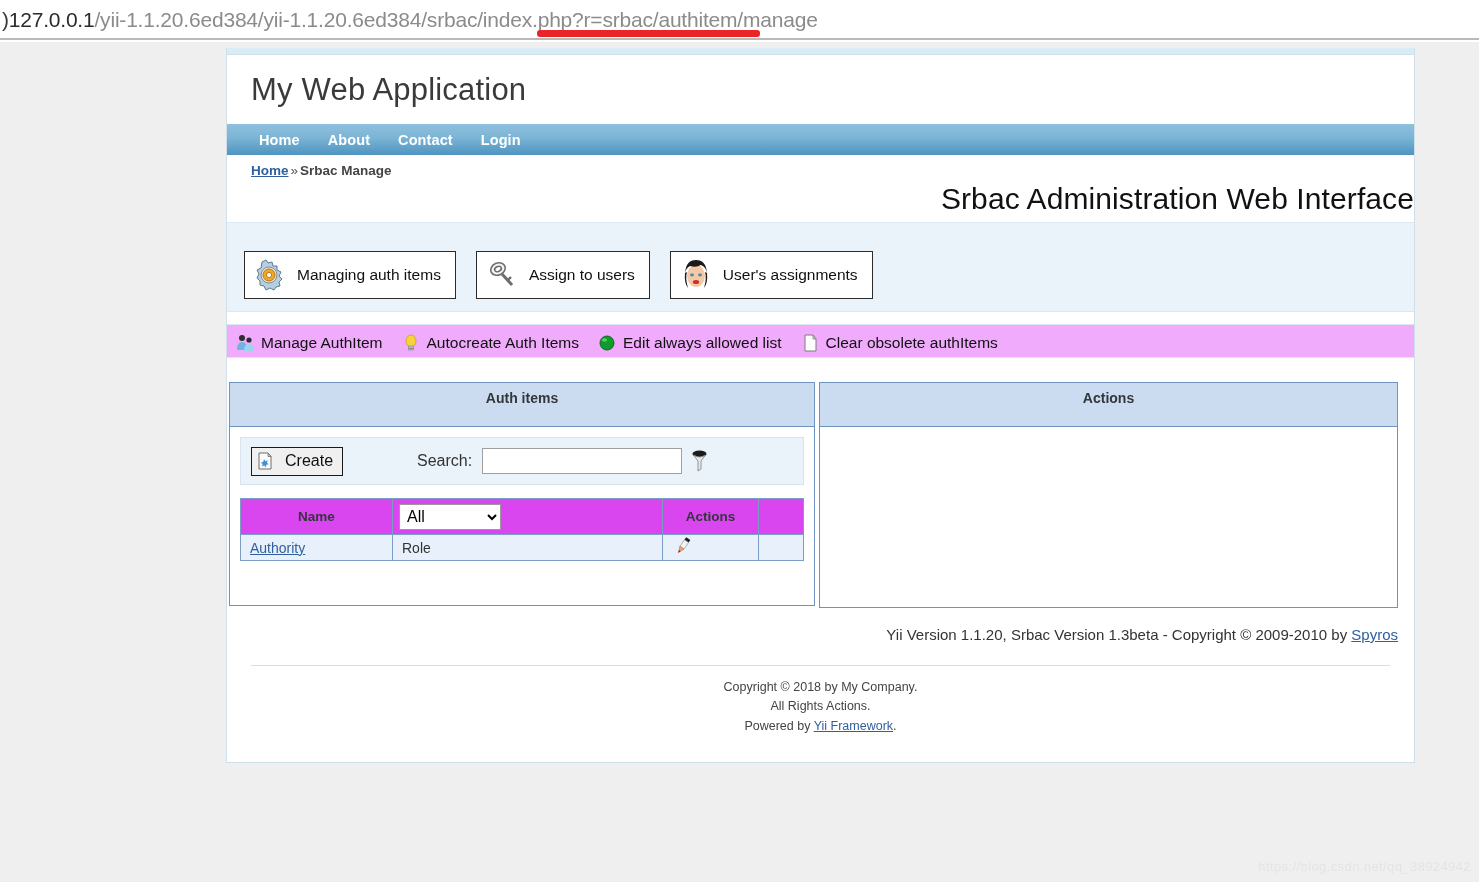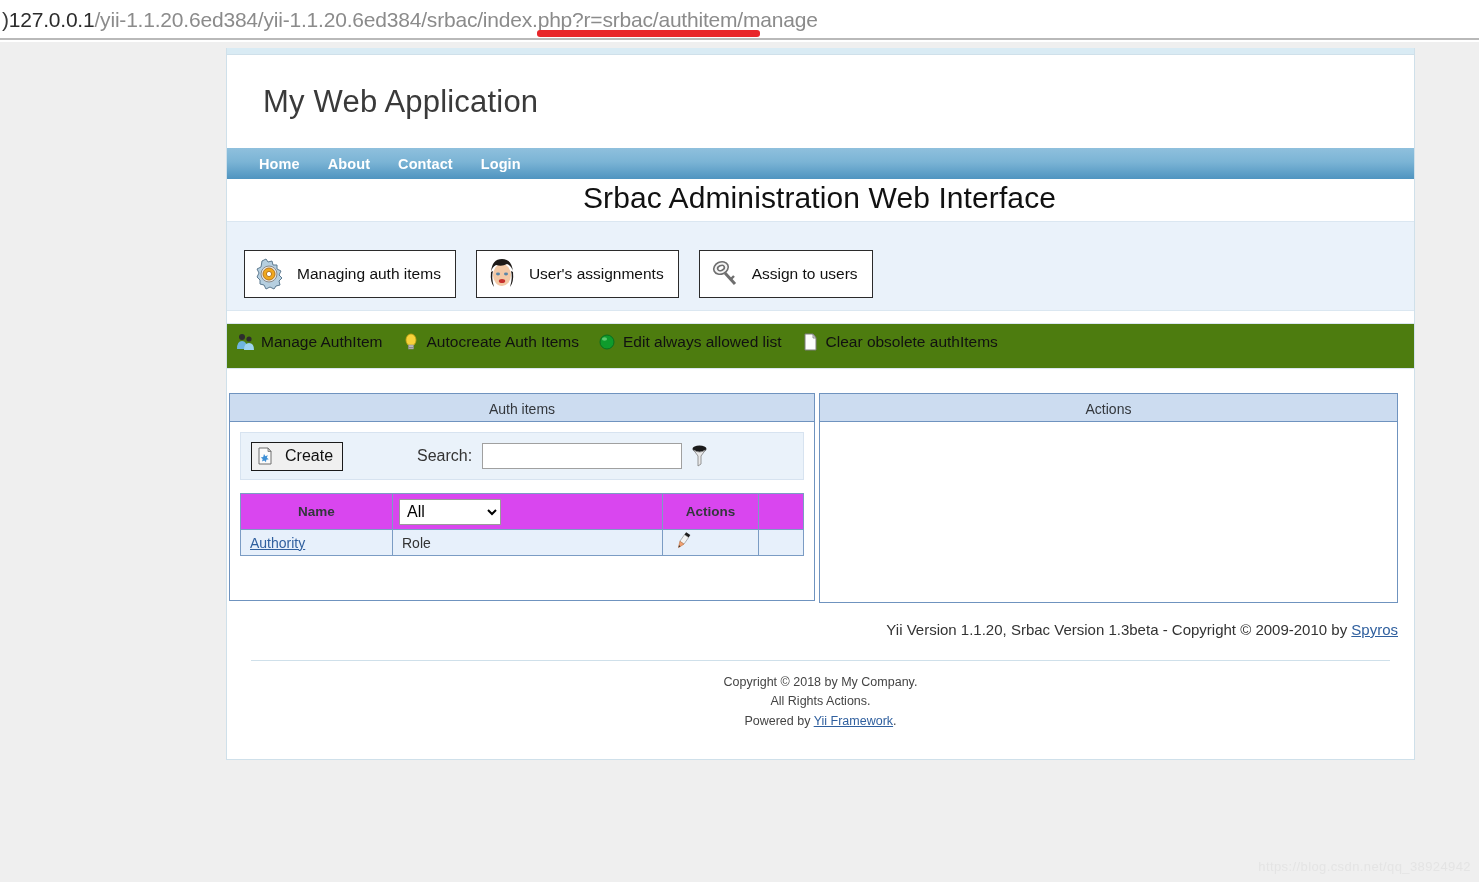--- a/index.html
+++ b/index.html
@@ -50,21 +50,21 @@
     border-right: 1px solid #cfe0ea;
     border-bottom: 1px solid #cfe0ea;
   }
   .page-topbar {
     height: 7px; background: #d9ebf4; border-bottom: 1px solid #cfe0ea;
   }
 
   
   .header { padding: 17px 0 16px 24px; background: #ffffff; }
   .header h1 {
-    margin: 12px; font-size: 31px; font-weight: normal;
+    margin: 0; font-size: 31px; font-weight: normal;
     color: #3a3a3a; letter-spacing: 0.2px;
   }
 
   
   .nav {
     height: 31px;
     background: linear-gradient(to bottom, #8fc0dd 0%, #7bb4d5 45%, #4f94c0 100%);
     display: flex; align-items: center; padding-left: 32px;
   }
   .nav a {
@@ -78,21 +78,21 @@
     font-weight: bold; color: #444;
   }
   .breadcrumbs a { color: #2f5f9e; text-decoration: underline; font-weight: bold; }
   .breadcrumbs .sep { font-weight: normal; color: #555; padding: 0 2px; }
 
   
   .page-title {
     margin: 0; padding: 2px 0 6px 0;
     font-size: 30px; font-weight: normal; color: #111;
     letter-spacing: 0.1px;
-    text-align: center; padding-left: 0px;
+    text-align: right; padding-left: 0px;
   }
   .title-wrap { padding-left: 0px; }
 
   
   .srbac-bar {
     background: #eaf2fa;
     border-top: 1px solid #dbe7f1;
     border-bottom: 1px solid #dbe7f1;
   }
   .srbac-buttons {
@@ -104,46 +104,46 @@
     background: #ffffff;
     border: 1px solid #2b2b2b;
     height: 48px; padding: 0 14px 0 8px;
     cursor: pointer;
   }
   .op-btn .lbl { font-size: 15.5px; color: #111; margin-left: 10px; }
 
   .srbac-gap { height: 12px; background: #ffffff; }
 
   .srbac-links {
-    background: #4d7c0f;
+    background: #f0abfc;
     border-top: 1px solid #dbe7f1;
     border-bottom: 1px solid #dbe7f1;
-    padding: 8px 0 16px 8px;
+    padding: 8px 0 4px 8px;
     display: flex; align-items: center;
   }
   .srbac-links .lnk {
     display: flex; align-items: center;
     margin-right: 18px; font-size: 15.5px; color: #111;
     text-decoration: none; cursor: pointer;
   }
   .srbac-links .lnk .lbl { margin-left: 6px; }
 
   
   .main-wrap {
     display: flex; padding: 24px 16px 0 2px; gap: 0px;
   }
   .col-left  { width: 588px; margin-left: 0px; }
   .col-right { width: 588px; margin-left: 4px; }
 
   .panel { border: 1px solid #6f93bf; background: #ffffff; }
   .panel-title {
     background: #ccdcf0;
     border-bottom: 1px solid #6f93bf;
-    text-align: center; font-size: 14px; font-weight: normal;
-    color: #33373c; padding: 7px 0 4px 0;
+    text-align: center; font-size: 14px; font-weight: bold;
+    color: #33373c; padding: 7px 0 20px 0;
   }
   .panel-body { padding: 0; }
   .panel-body.right { height: 180px; }
 
   
   .search-row {
     margin: 10px 10px 0 10px;
     background: #eaf2fa;
     border: 1px solid #d7e3f0;
     height: 48px; display: flex; align-items: center; padding: 0 10px;
@@ -250,71 +250,74 @@
       <h1>My Web Application</h1>
     </div>
 
     <div class="nav">
       <a href="#">Home</a>
       <a href="#">About</a>
       <a href="#">Contact</a>
       <a href="#">Login</a>
     </div>
 
+    <div class="breadcrumbs">
+      <a href="#">Home</a><span class="sep">»</span><span>Srbac Manage</span>
+    </div>
 
     <div class="title-wrap" style="padding-left:0px;">
       <h2 class="page-title" style="padding-left:0px; margin-left:-2px; padding-left:0;">Srbac Administration Web Interface</h2>
     </div>
 
     <div class="srbac-bar">
       <div class="srbac-buttons">
 
         <div class="op-btn">
           <span class="ico">
             <svg width="34" height="34" viewBox="0 0 34 34">
               <g>
                 <path d="M9 4 L13 2 L15 5 L19 4 L20 8 L24 8 L24 12 L28 14 L26 18 L29 21 L26 24 L27 28 L23 29 L21 32 L17 30 L13 32 L11 28 L7 27 L7 23 L4 20 L6 16 L4 12 L8 10 Z" fill="#b6cfe0" stroke="#5d7a90" stroke-width="1"></path>
                 <circle cx="16" cy="17" r="8" fill="#e7e7e7" stroke="#8a8a8a" stroke-width="1"></circle>
                 <circle cx="16" cy="17" r="6" fill="#f0a81e" stroke="#b9771a" stroke-width="1"></circle>
                 <circle cx="16" cy="17" r="2.6" fill="#ffffff" stroke="#b9771a" stroke-width="1"></circle>
               </g>
             </svg>
           </span>
           <span class="lbl">Managing auth items</span>
+        </div>
+
+        <div class="op-btn">
+          <span class="ico">
+            <svg width="34" height="34" viewBox="0 0 34 34">
+              <g stroke="#6e6e6e" stroke-width="1.6" fill="#f4f4f4">
+                <ellipse cx="13" cy="11" rx="7.5" ry="6" transform="rotate(-25 13 11)"></ellipse>
+                <ellipse cx="13" cy="11" rx="3.5" ry="2.4" transform="rotate(-25 13 11)" fill="#ffffff"></ellipse>
+                <path d="M17 16 L27 27" stroke-width="3" fill="none"></path>
+                <path d="M23 22 L26 19" stroke-width="2.4" fill="none"></path>
+              </g>
+            </svg>
+          </span>
+          <span class="lbl">Assign to users</span>
         </div>
 
         <div class="op-btn">
           <span class="ico">
             <svg width="34" height="34" viewBox="0 0 34 34">
               <g>
                 <ellipse cx="17" cy="18" rx="9" ry="11" fill="#f3c9a6"></ellipse>
                 <path d="M6 15 Q7 2 17 2 Q27 2 28 15 Q27 9 22 7 Q17 10 11 8 Q7 10 6 15 Z" fill="#1e1a18"></path>
                 <path d="M6 15 Q5 25 9 30 Q6 20 8 14 Z" fill="#1e1a18"></path>
                 <path d="M28 15 Q29 25 25 30 Q28 20 26 14 Z" fill="#1e1a18"></path>
                 <ellipse cx="13" cy="17" rx="2" ry="1.4" fill="#5a86a8"></ellipse>
                 <ellipse cx="21" cy="17" rx="2" ry="1.4" fill="#5a86a8"></ellipse>
                 <ellipse cx="17" cy="24" rx="3.2" ry="2" fill="#c8322f"></ellipse>
               </g>
             </svg>
           </span>
           <span class="lbl">User's assignments</span>
-        </div>
-
-        <div class="op-btn">
-          <span class="ico">
-            <svg width="34" height="34" viewBox="0 0 34 34">
-              <g stroke="#6e6e6e" stroke-width="1.6" fill="#f4f4f4">
-                <ellipse cx="13" cy="11" rx="7.5" ry="6" transform="rotate(-25 13 11)"></ellipse>
-                <ellipse cx="13" cy="11" rx="3.5" ry="2.4" transform="rotate(-25 13 11)" fill="#ffffff"></ellipse>
-                <path d="M17 16 L27 27" stroke-width="3" fill="none"></path>
-                <path d="M23 22 L26 19" stroke-width="2.4" fill="none"></path>
-              </g>
-            </svg>
-          </span>
-          <span class="lbl">Assign to users</span>
         </div>
 
       </div>
     </div>
 
     <div class="srbac-gap"></div>
 
     <div class="srbac-links">
 
       <a class="lnk" href="#">

